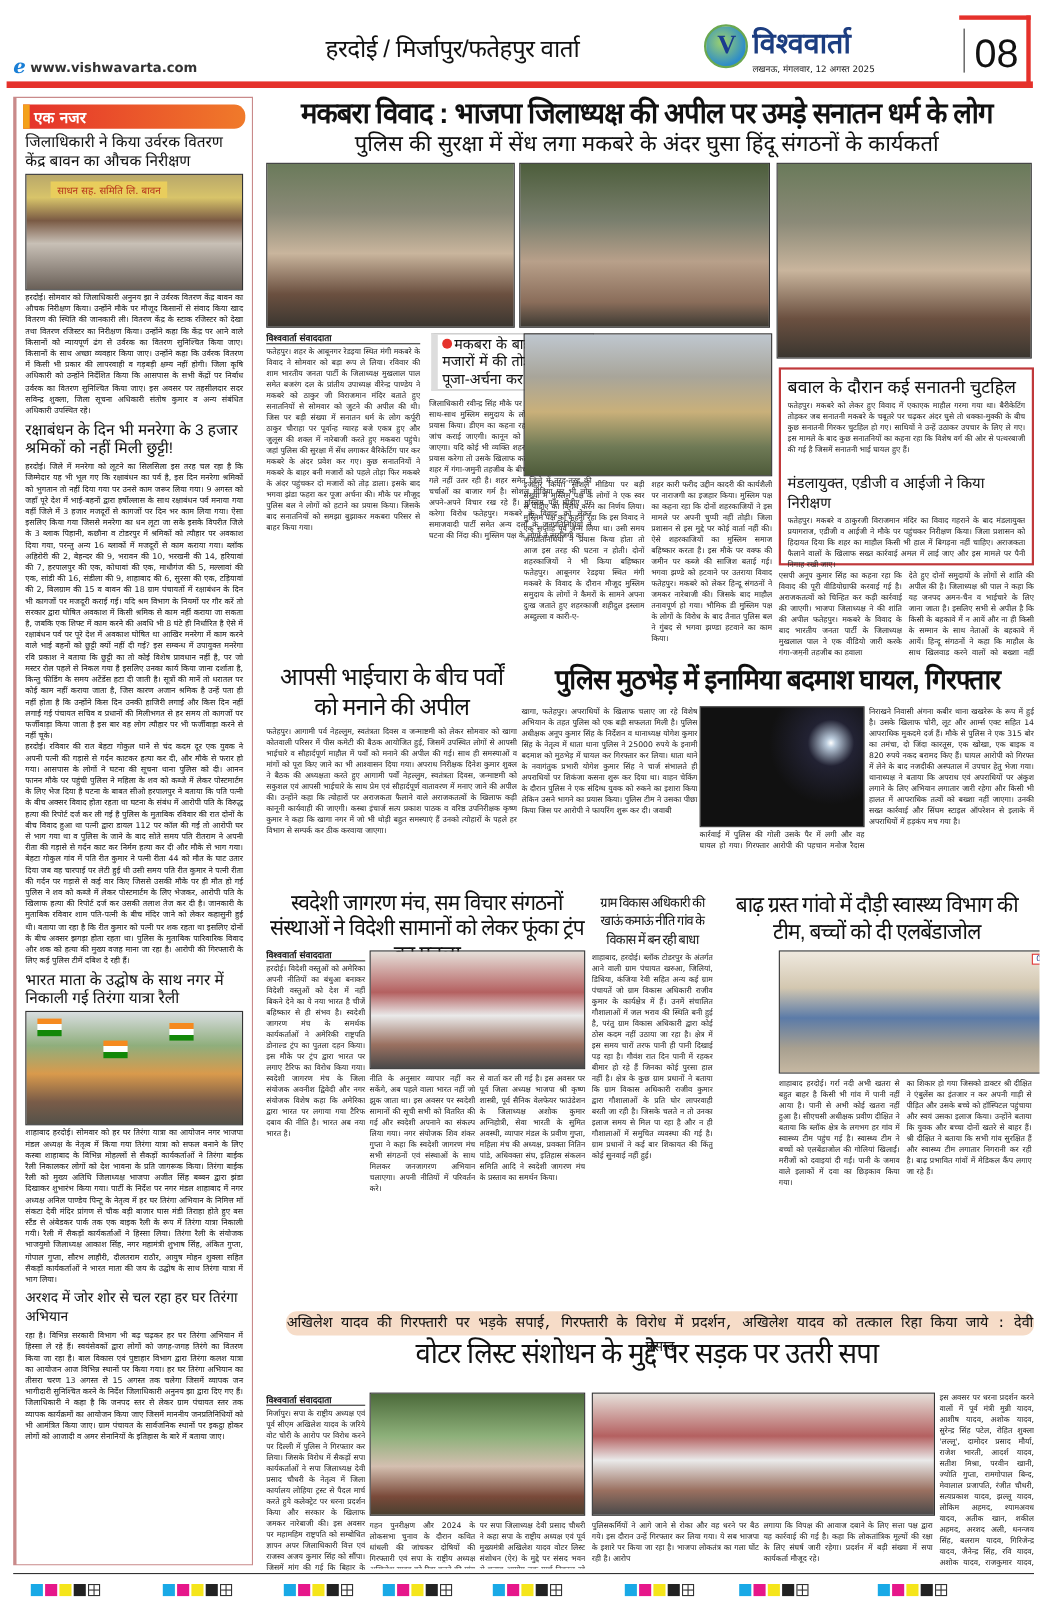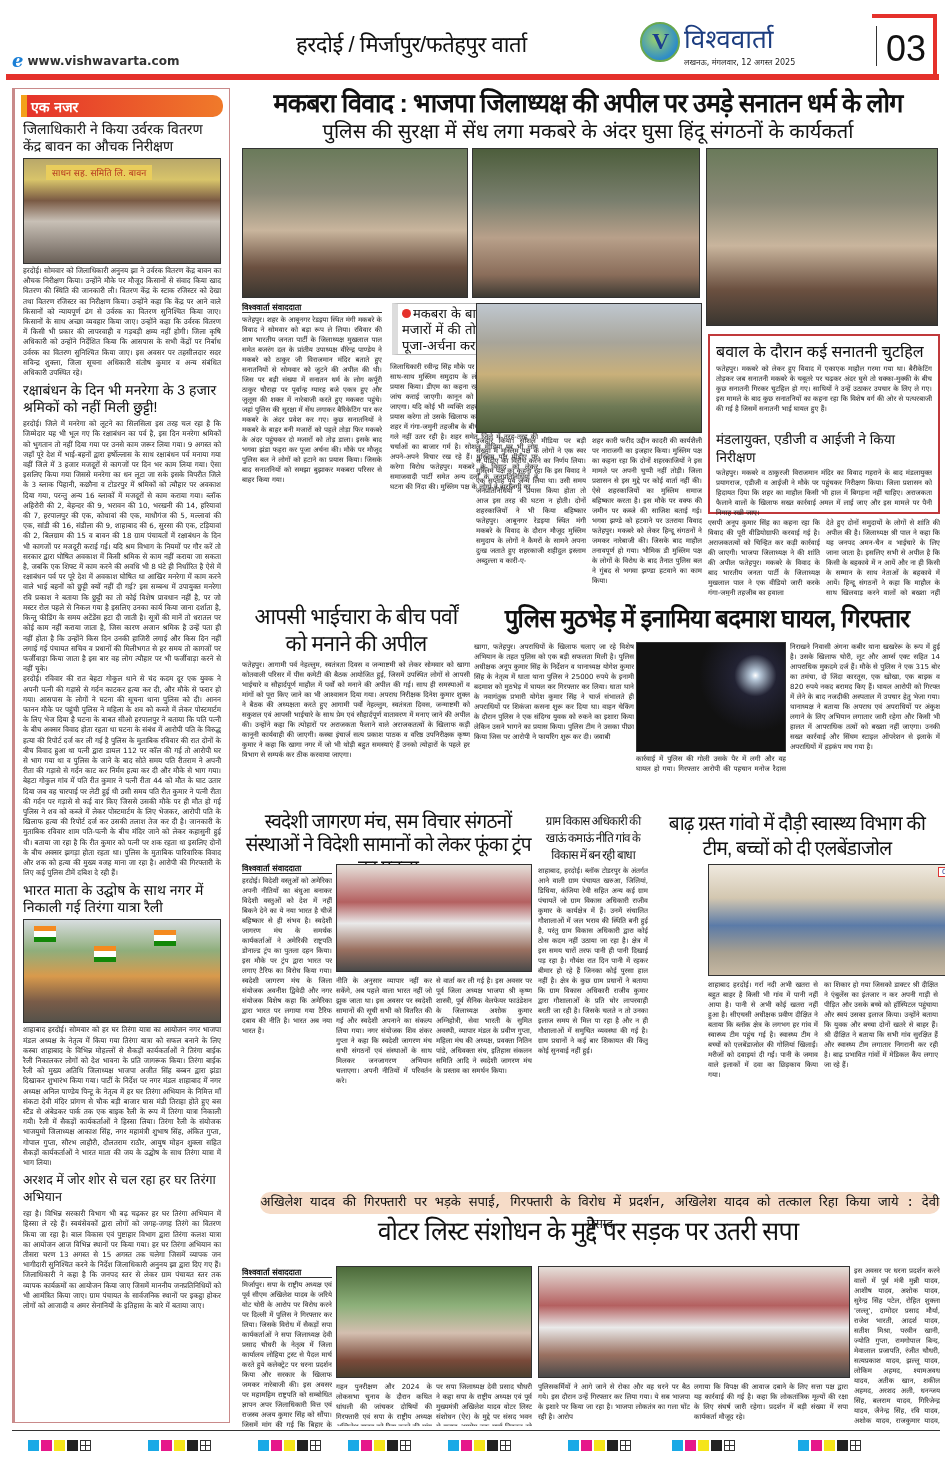--- a/index.html
+++ b/index.html
@@ -3,21 +3,21 @@
 <meta charset="utf-8">
 <style>
 *{box-sizing:border-box;margin:0;padding:0}
 body{width:945px;height:1474px;background:#fff;font-family:"DejaVu Sans",sans-serif;color:#111;position:relative;overflow:hidden}
 .hdr{position:absolute;left:0;top:0;width:945px;height:78px}
 .hdr .site{position:absolute;left:12px;top:50px;font-size:12px;font-weight:bold;color:#333;display:flex;align-items:center;gap:4px}
 .hdr .ie{color:#1a7fd6;font-size:18px;font-weight:bold;font-family:"DejaVu Serif",serif;font-style:italic}
 .hdr .section{position:absolute;left:296px;top:28px;font-size:22px;font-family:"Liberation Sans",sans-serif;color:#111;letter-spacing:-0.5px}
 .hdr .logo{position:absolute;left:640px;top:22px;width:40px;height:40px;border-radius:50%;background:radial-gradient(circle at 40% 40%,#9fd36b,#2d8cc9 70%);border:2px solid #6aa84f}
 .hdr .logo::after{content:"V";position:absolute;left:10px;top:4px;font-size:24px;font-weight:bold;color:#1a3c8f;font-family:"Liberation Serif",serif}
-.hdr .brand{position:absolute;left:684px;top:20px;font-size:26px;font-weight:normal;color:#1c3d80}
+.hdr .brand{position:absolute;left:684px;top:20px;font-size:26px;font-weight:bold;color:#1c3d80}
 .hdr .dateline{position:absolute;left:684px;top:56px;font-size:8px;color:#222}
 .hdr .pgbox{position:absolute;left:872px;top:14px;width:65px;height:64px;border-top:4px solid #e5312b;border-right:4px solid #e5312b}
 .hdr .pgbox .sep{position:absolute;left:4px;top:8px;width:1px;height:40px;background:#333}
 .hdr .pg{position:absolute;left:14px;top:10px;font-size:36px;font-family:"Liberation Sans",sans-serif;color:#111}
 .redbar{position:absolute;left:6px;top:74px;width:933px;height:6px;background:#e5312b}
 .leftcol{position:absolute;left:12px;top:88px;width:218px;height:1335px;border:1px solid #c98a8a;border-left:3px solid #c98a8a}
 .eknazar{margin:6px 6px 4px 6px;height:22px;background:linear-gradient(90deg,#e5312b,#f07a2a);border-radius:0 10px 10px 0;color:#fff;font-weight:bold;font-size:14px;padding:2px 10px;position:relative}
 .eknazar::before{content:"";position:absolute;left:0;top:0;width:6px;height:22px;background:#f3a11b}
 .lh{font-size:14px;line-height:17px;margin:4px 8px 3px 8px;font-family:"Liberation Sans",sans-serif;color:#111}
 .txt{font-size:7.2px;line-height:10.2px;margin:0 8px;color:#222;text-align:justify}
@@ -57,21 +57,21 @@
   <div class="site">
     <span class="ie">e</span>
     <span>www.vishwavarta.com</span>
   </div>
   <div class="section">हरदोई / मिर्जापुर/फतेहपुर वार्ता</div>
   <div class="logo"></div>
   <div class="brand">विश्ववार्ता</div>
   <div class="dateline">लखनऊ,   मंगलवार, 12 अगस्त 2025</div>
   <div class="pgbox">
     <div class="sep"></div>
-    <div class="pg">03</div>
+    <div class="pg">08</div>
   </div>
 </div>
 <div class="redbar"></div>
 
 <div class="leftcol">
   <div class="eknazar">एक नजर</div>
 
   <div>
     <div class="lh">जिलाधिकारी ने किया उर्वरक वितरण केंद्र बावन का औचक निरीक्षण</div>
     <div class="photo ph-shop" style="margin:2px 8px;height:106px">

